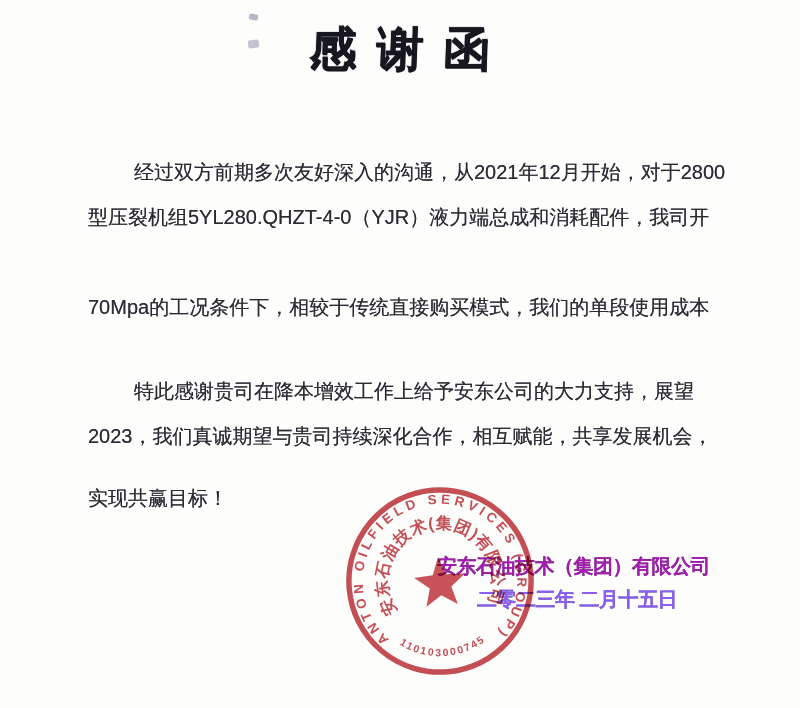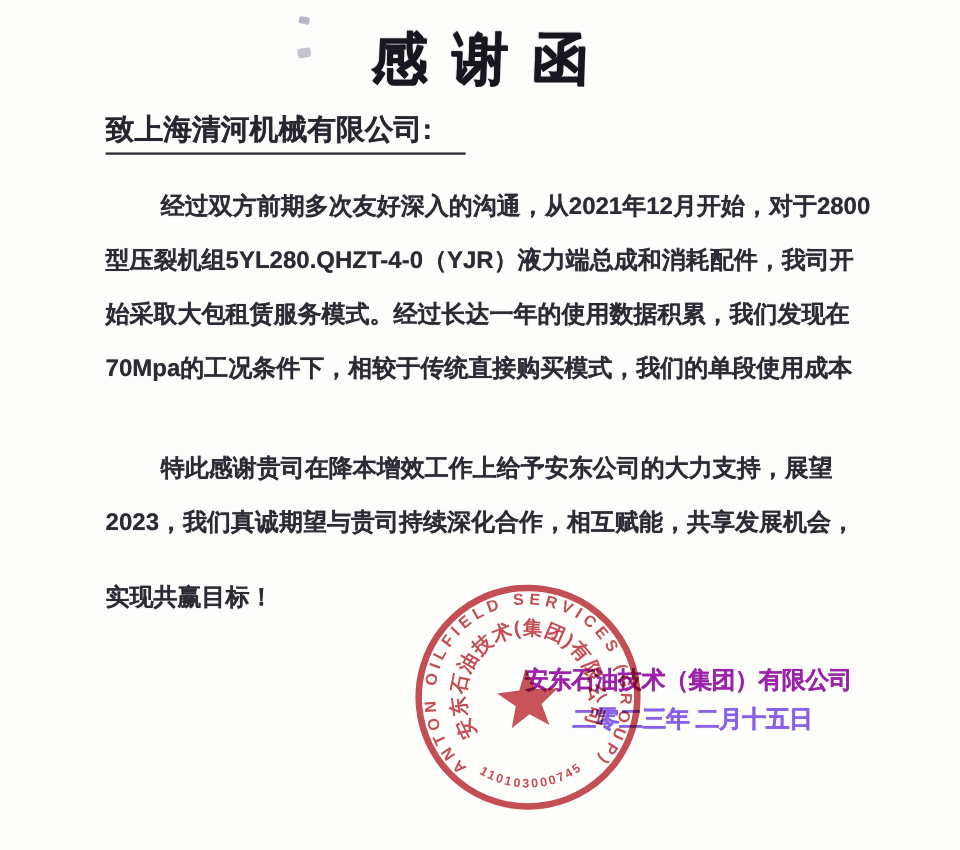--- a/index.html
+++ b/index.html
@@ -24,21 +24,21 @@
     position:absolute;left:88px;top:92px;
     font-size:24px;font-weight:700;
     color:#26262e;
     border-bottom:2.5px solid #33333c;
     padding:0 28px 3px 0;
     text-shadow:0 0 .6px rgba(30,30,40,.75);
   }
   .bodyline{
     position:absolute;
     white-space:nowrap;
-    font-size:20px;font-weight:700;
+    font-size:20px;font-weight:400;
     line-height:28px;
     color:#2b2b33;
     text-shadow:0 0 .6px rgba(35,35,48,.7);
     text-align:right;
   }
   .ind{left:134px;}
   .noind{left:88px;}
   .l1{top:158px}.l2{top:203px}.l3{top:248px}.l4{top:293px}.l5{top:338px}
   .l6{top:377px}.l7{top:422px}.l8{top:484px}
   .sig-company{
@@ -78,25 +78,23 @@
 </head>
 <body>
 
 <div class="page">
 
   <div class="speckle sp1"></div>
   <div class="speckle sp2"></div>
 
   <div class="title">感谢函</div>
 
-  <div class="salutation">致上海清河机械有限公司:</div>
 
   <div class="bodyline ind l1">经过双方前期多次友好深入的沟通，从2021年12月开始，对于2800</div>
   <div class="bodyline noind l2">型压裂机组5YL280.QHZT-4-0（YJR）液力端总成和消耗配件，我司开</div>
-  <div class="bodyline noind l3">始采取大包租赁服务模式。经过长达一年的使用数据积累，我们发现在</div>
   <div class="bodyline noind l4">70Mpa的工况条件下，相较于传统直接购买模式，我们的单段使用成本</div>
 
   <div class="bodyline ind l6">特此感谢贵司在降本增效工作上给予安东公司的大力支持，展望</div>
   <div class="bodyline noind l7">2023，我们真诚期望与贵司持续深化合作，相互赋能，共享发展机会，</div>
   <div class="bodyline noind l8">实现共赢目标！</div>
 
   <div class="sig-company">安东石油技术（集团）有限公司</div>
   <div class="sig-date">二零二三年 二月十五日</div>
 
   <svg class="seal" viewBox="0 0 200 200" aria-hidden="true">

